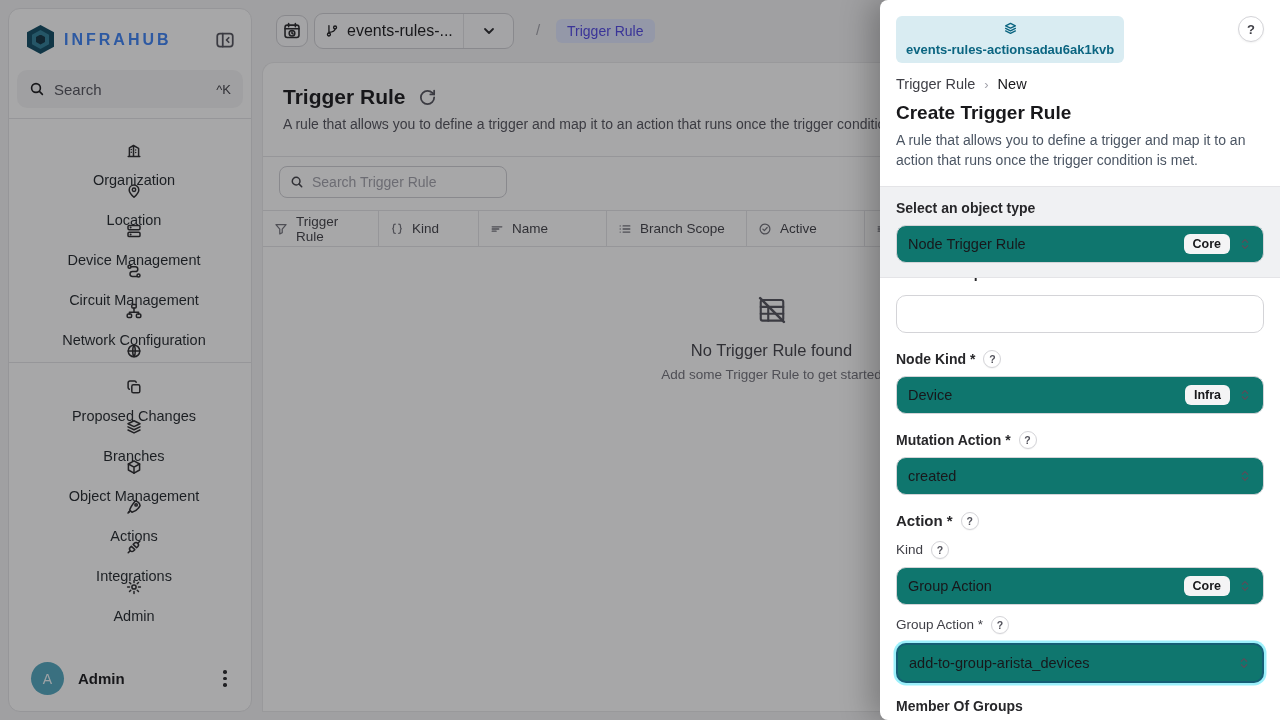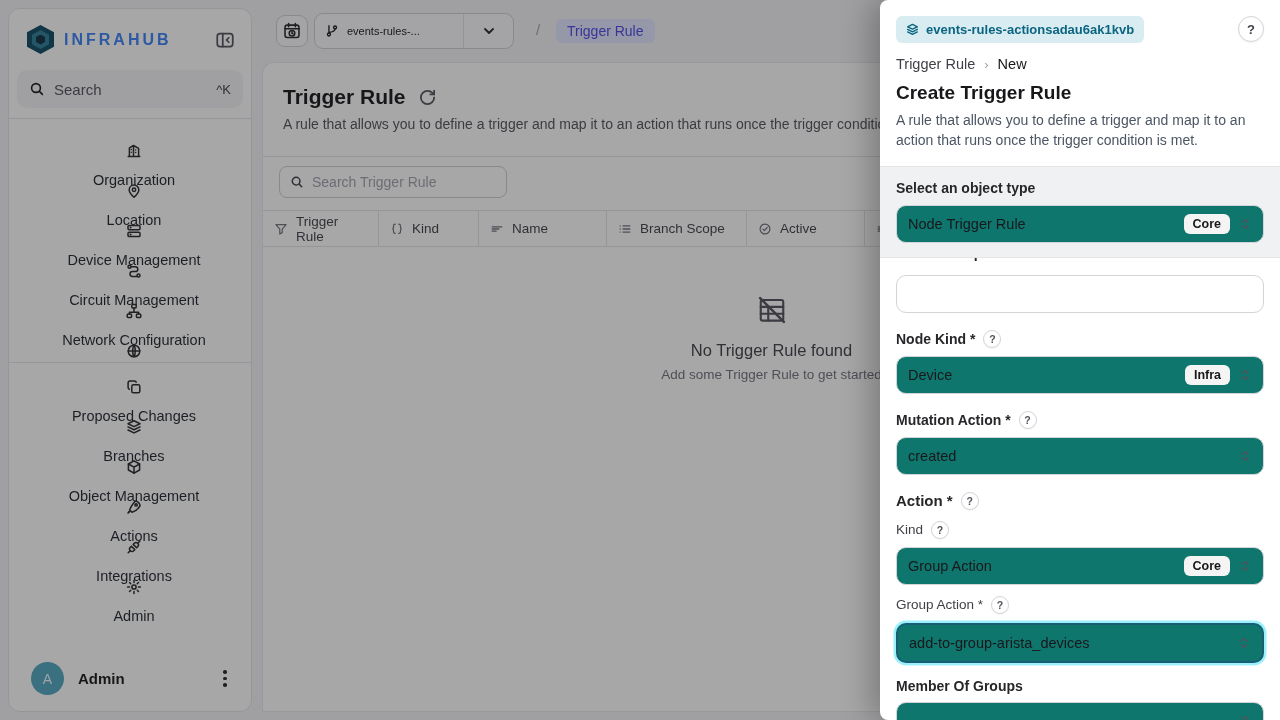--- a/index.html
+++ b/index.html
@@ -38,21 +38,21 @@
   .kebab { width:20px; height:26px; display:flex; flex-direction:column; align-items:center; justify-content:center;
            gap:3px; cursor:pointer; background:none; border:none; }
   .kebab i { width:3.5px; height:3.5px; border-radius:50%; background:#27272a; }
 
   
   .top-header { position:absolute; left:262px; top:0; right:0; height:62px; z-index:1; }
   .cal-btn { position:absolute; left:14px; top:15px; width:32px; height:32px; border:1px solid #cfcfd4; background:#fbfbfc;
              border-radius:9px; display:flex; align-items:center; justify-content:center; color:#27272a; cursor:pointer; }
   .branch-pill { position:absolute; left:52px; top:13px; width:200px; height:36px; border:1px solid #cfcfd4;
                  background:#fbfbfc; border-radius:9px; display:flex; align-items:center; cursor:pointer; }
-  .branch-pill .txt { flex:1; display:flex; align-items:center; gap:8px; padding:0 10px; font-size:11px; color:#18181b; }
+  .branch-pill .txt { flex:1; display:flex; align-items:center; gap:8px; padding:0 10px; font-size:16px; color:#18181b; }
   .branch-pill .chev-zone { width:50px; align-self:stretch; border-left:1px solid #e0e0e4; display:flex;
                             align-items:center; justify-content:center; color:#27272a; }
   .crumb-sep { position:absolute; left:274px; top:21px; font-size:15px; color:#a1a1aa; }
   .crumb-badge { position:absolute; left:294px; top:19px; background:#e0e7ff; color:#4f46e5; font-size:14px;
                  padding:4px 11px; border-radius:6px; cursor:pointer; }
 
   
   .main-card { position:absolute; left:262px; top:62px; right:0; bottom:8px; background:#fff;
                border-radius:12px 0 0 0; border:1px solid #e8e8ea; border-right:none; z-index:1; overflow:hidden; }
   .card-head { padding:22px 20px 24px; border-bottom:1px solid #e4e4e7; }
@@ -77,21 +77,21 @@
   .empty-title { margin-top:12px; font-size:16.5px; color:#3f3f46; }
   .empty-sub { margin-top:7px; font-size:13.5px; color:#71717a; }
 
   
   .overlay { position:absolute; inset:0; background:rgba(24,24,27,0.38); z-index:40; }
   .drawer { position:absolute; right:0; top:0; width:400px; height:720px; background:#fff; z-index:50;
             border-radius:8px 0 0 8px; box-shadow:-10px 0 30px rgba(0,0,0,.25); display:flex; flex-direction:column; }
   .drawer-head { padding:16px 16px 15px; }
   .badge-row { display:flex; align-items:flex-start; }
   .branch-badge { display:flex; align-items:center; gap:7px; background:#d9ecf2; color:#0b6581; font-size:13px;
-                  font-weight:600; padding:6px 10px; border-radius:6px; cursor:pointer; }
+                  font-weight:600; padding:6px 10px; border-radius:6px; cursor:pointer;flex-direction:column; }
   .help-btn { margin-left:auto; width:26px; height:26px; border-radius:50%; border:1px solid #d4d4d8; background:#fff;
               color:#3f3f46; font-size:13px; font-weight:600; display:flex; align-items:center; justify-content:center;
               cursor:pointer; box-shadow:0 1px 2px rgba(0,0,0,.05); }
   .drawer-crumbs { margin-top:13px; display:flex; align-items:center; gap:9px; font-size:14.5px; color:#3f3f46; }
   .drawer-crumbs .sep { color:#a1a1aa; font-size:13px; }
   .drawer-crumbs .current { color:#18181b; }
   .drawer-title { margin-top:10px; font-size:19px; font-weight:700; color:#18181b; }
   .drawer-desc { margin-top:6px; font-size:14px; color:#4b5563; line-height:1.45; }
   .objtype-section { background:#f0f1f3; border-top:1px solid #e4e4e7; border-bottom:1px solid #e4e4e7; padding:13px 16px 14px; }
   .field-label { font-size:14px; font-weight:600; color:#27272a; display:flex; align-items:center; gap:8px; }

